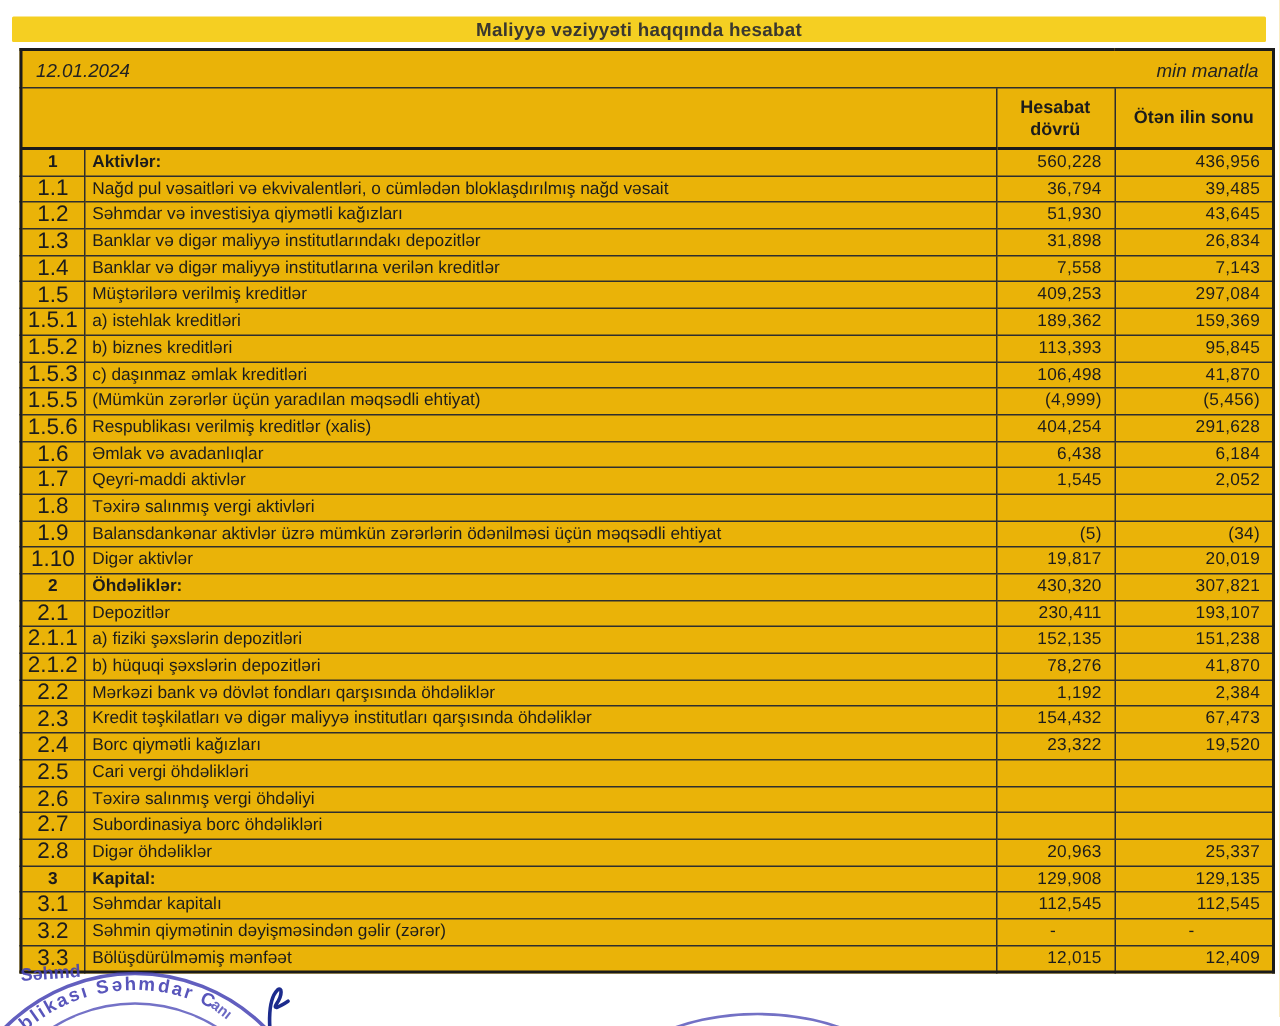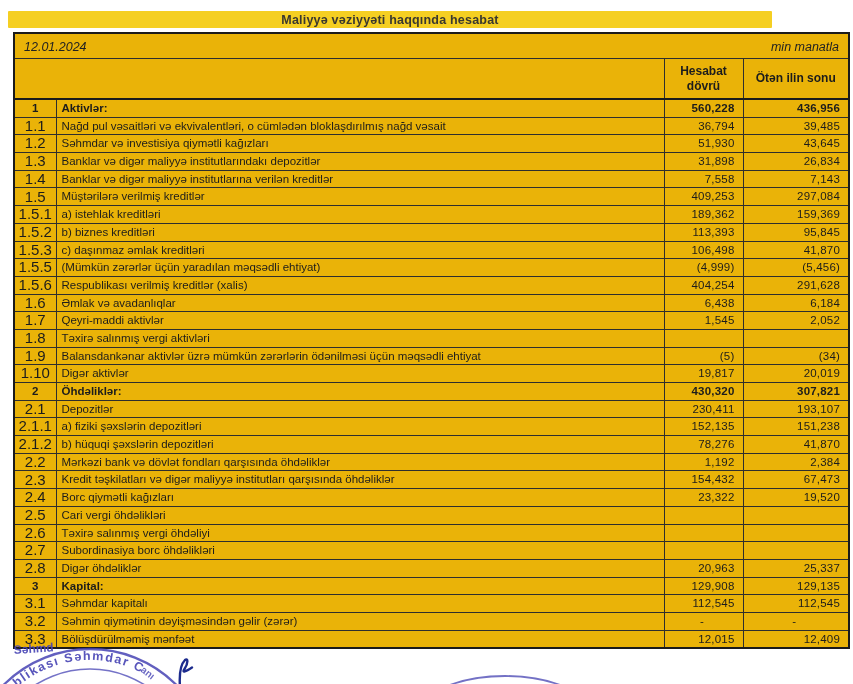--- a/index.html
+++ b/index.html
@@ -7,21 +7,21 @@
     width: 853px; height: 684px;
     background: #ffffff;
     overflow: hidden;
     font-family: "Liberation Sans", "DejaVu Sans", sans-serif;
     color: #1c1c1c;
   }
   .page { position: absolute; left: 0; top: 0; width: 853px; height: 684px; overflow: hidden; }
 
   
   .title-bar {
-    position: absolute; left: 8px; top: 11px; width: 764px; height: 17px;
+    position: absolute; left: 8px; top: 11px; width: 836px; height: 17px;
     background: #F5CF22;
     display: flex; align-items: center; justify-content: center;
     border-radius: 1px;
   }
   .title-bar span {
     font-weight: 700; font-size: 12.5px; color: #3a382f; letter-spacing: .2px;
   }
 
   
   table.report {
@@ -41,21 +41,21 @@
   tr.head-row td, tr.head-row th { border-bottom: 2px solid #1b1b1b; height: 37px; }
   tr.head-row th { font-weight: 700; font-size: 12px; line-height: 1.2; text-align: center; padding: 0 2px; }
 
   tbody td { height: 16.7px; padding-top: 0; padding-bottom: 0; font-size: 11.5px; line-height: 1.1; }
   td.c-num   { text-align: center; font-size: 15px; padding: 0 1px; }
   td.c-label { padding-left: 5px; white-space: nowrap; overflow: hidden; margin-top: 48px; }
   td.c-val   { text-align: right; padding-right: 8px; letter-spacing: .2px; }
   td.c-val.dash { text-align: center; padding-right: 4px; }
 
   tr.sec  td.c-num, tr.sec td.c-label { font-weight: 700; font-size: 11.5px; }
-  tr.secv td.c-val { font-weight: 700; margin-left: 21px; }
+  tr.secv td.c-val { font-weight: 400; margin-left: 21px; }
 
   
   .stamp-left  { position: absolute; left: -12px; top: 641px; width: 250px; height: 150px; }
   .stamp-mid   { position: absolute; left: 398px; top: 652px; width: 215px; height: 90px; }
   .signature   { position: absolute; left: 166px; top: 657px; width: 36px;  height: 30px; }
   .stamp-text  { font-family: "Liberation Sans", sans-serif; font-weight: 700; }
 </style>
 </head>
 <body>
 

